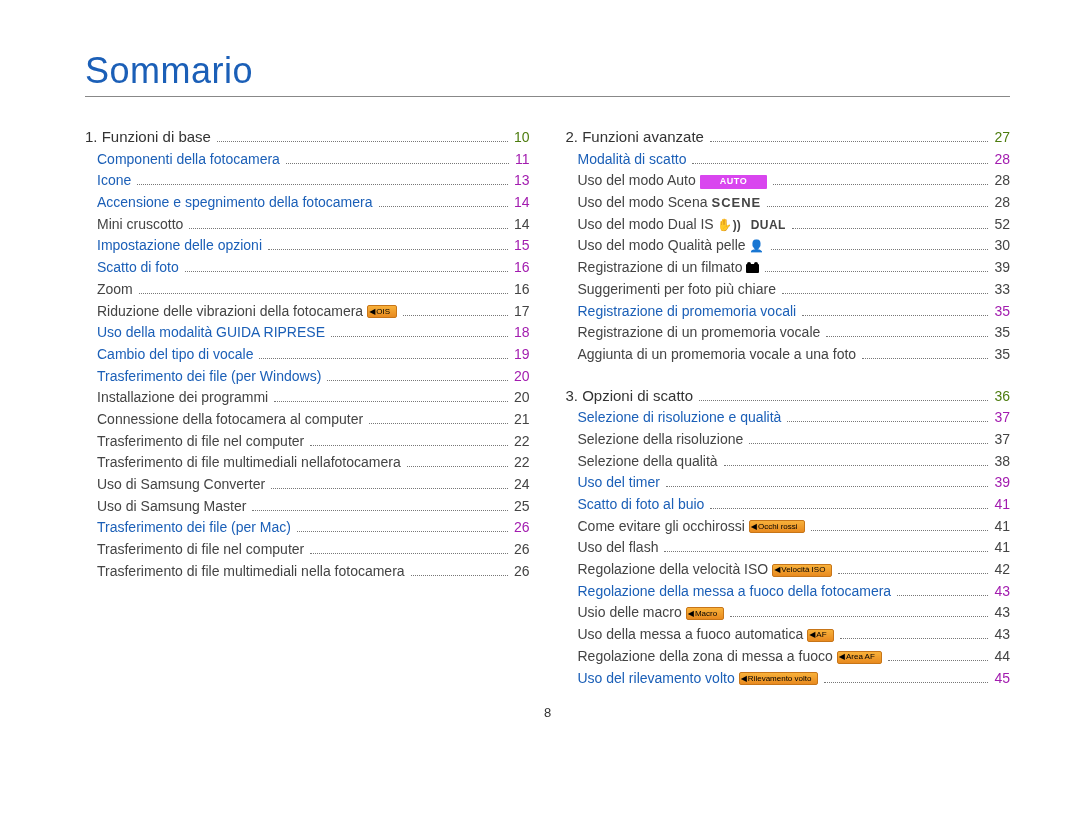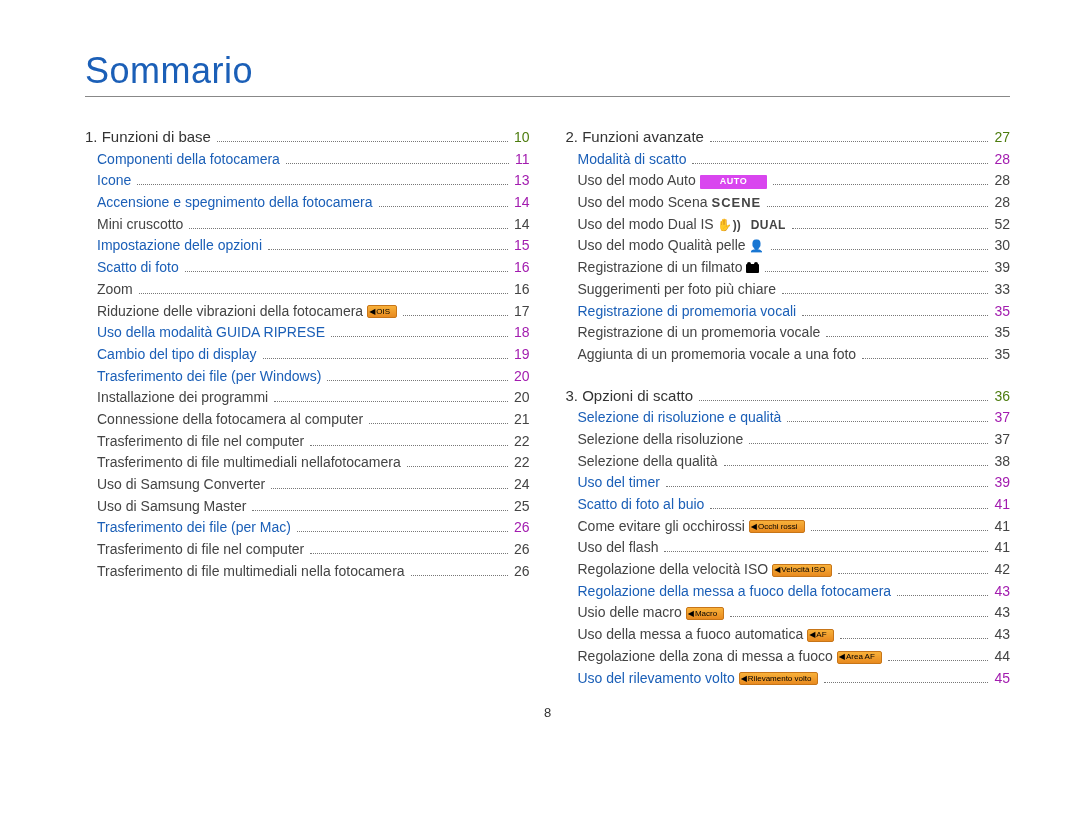--- a/index.html
+++ b/index.html
@@ -184,21 +184,21 @@
           <span class="label indent2">Riduzione delle vibrazioni della fotocamera<span class="badge"><span class="tri">◀</span>OIS</span></span>
           <span class="dots"></span>
           <span class="pg">17</span>
         </div>
         <div class="toc-line blue">
           <span class="label indent1">Uso della modalità GUIDA RIPRESE</span>
           <span class="dots"></span>
           <span class="pg">18</span>
         </div>
         <div class="toc-line blue">
-          <span class="label indent1">Cambio del tipo di display</span>
+          <span class="label indent1">Cambio del tipo di vocale</span>
           <span class="dots"></span>
           <span class="pg">19</span>
         </div>
         <div class="toc-line blue">
           <span class="label indent1">Trasferimento dei file (per Windows)</span>
           <span class="dots"></span>
           <span class="pg">20</span>
         </div>
         <div class="toc-line plain">
           <span class="label indent2">Installazione dei programmi</span>

